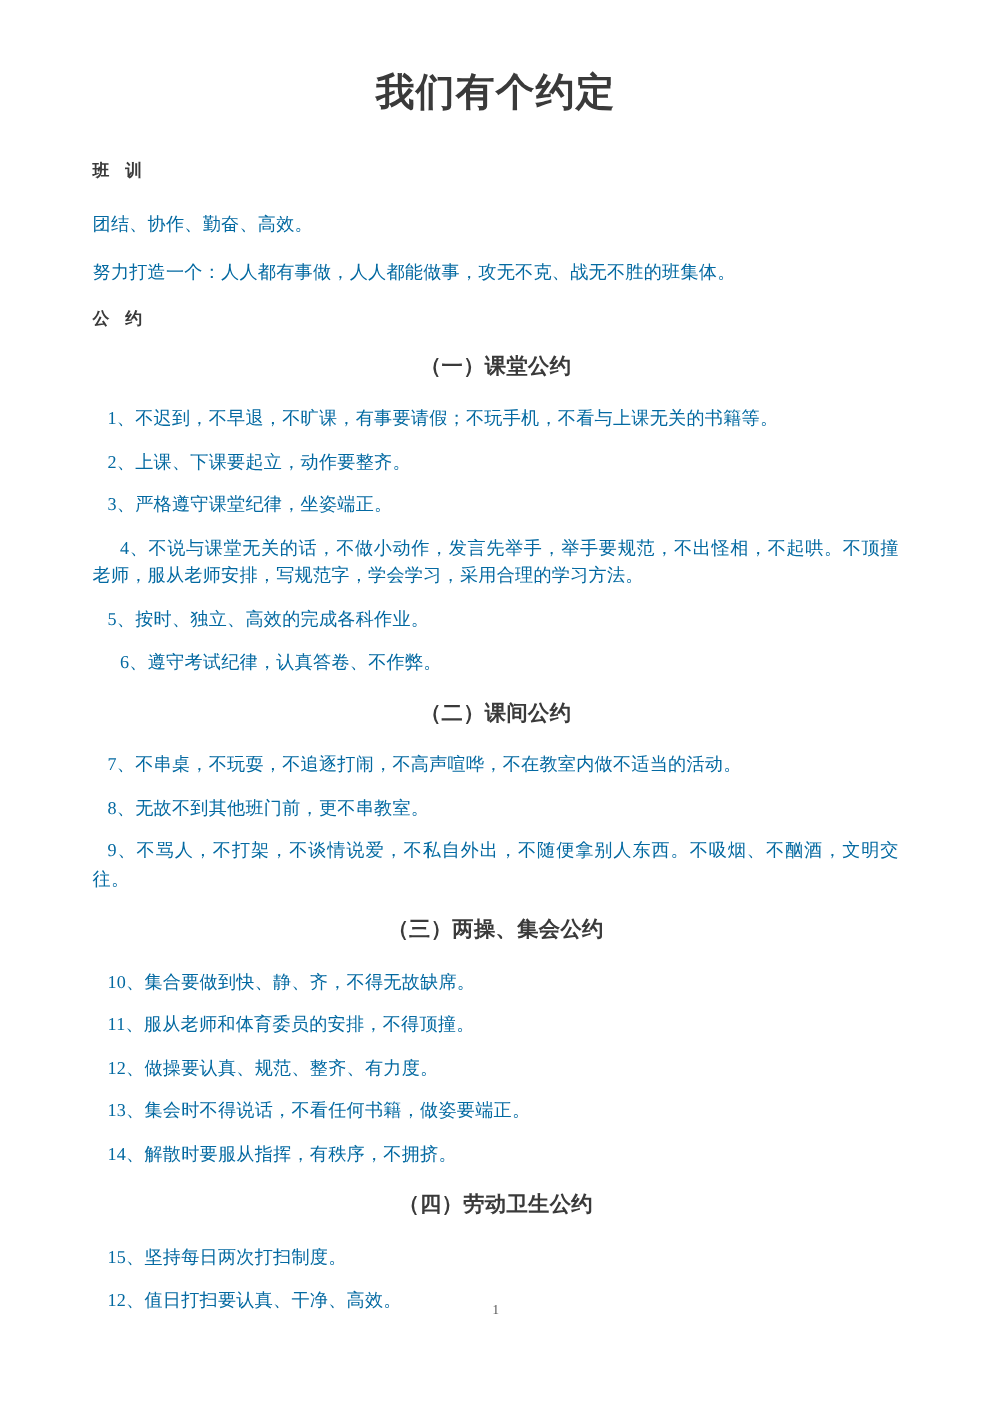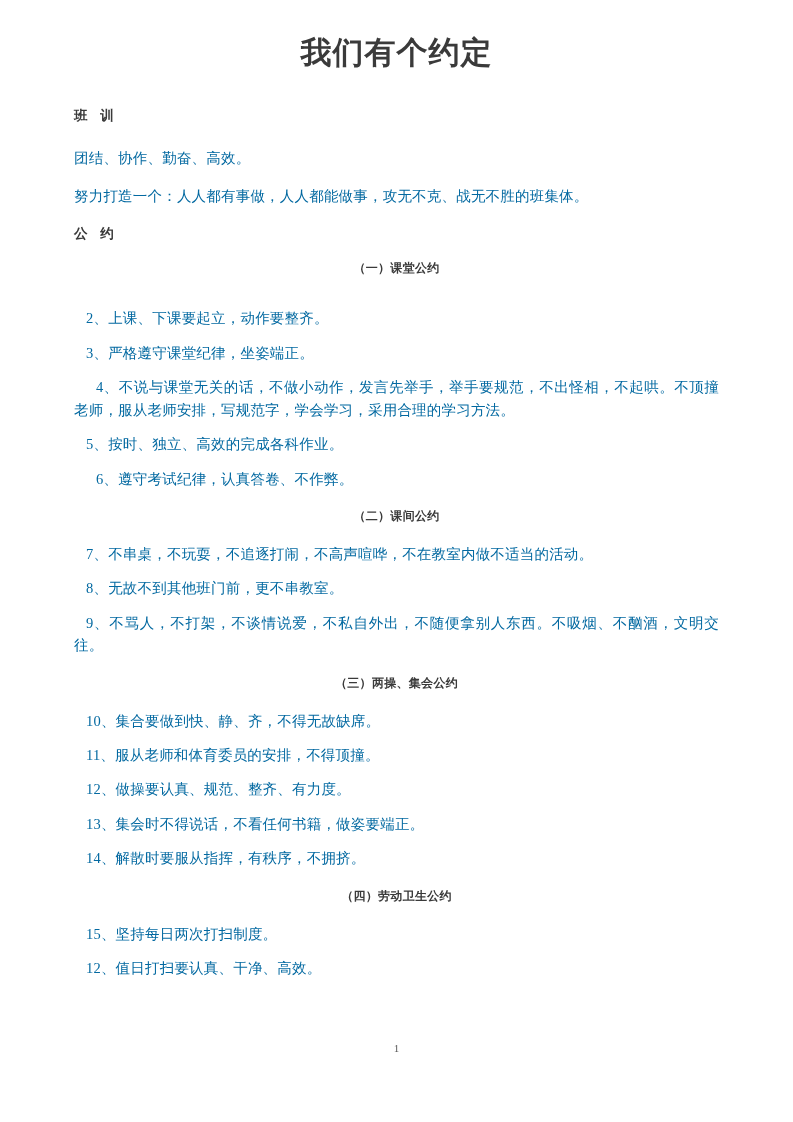--- a/index.html
+++ b/index.html
@@ -32,41 +32,41 @@
 
   
   .doc-title {
     text-align: center;
     font-family: "DejaVu Sans", "Liberation Sans", sans-serif;
     font-size: 31px;
     font-weight: bold;
     letter-spacing: 1px;
     color: #3a3a3a;
     margin: 0;
-    padding-top: 33px;
+    padding-top: 55px;
     line-height: 1.25;
   }
 
   
   .center-heading {
     text-align: left;
     font-family: "DejaVu Sans", "Liberation Sans", sans-serif;
     font-size: 13.5px;
     font-weight: bold;
     color: #3a3a3a;
     letter-spacing: 4px;
     margin: 0;
     line-height: 1.4;
   }
 
   
   .section-heading {
     text-align: center;
     font-family: "DejaVu Sans", "Liberation Sans", sans-serif;
-    font-size: 12px;
+    font-size: 17px;
     font-weight: bold;
     color: #3a3a3a;
     margin: 0;
     line-height: 1.4;
     letter-spacing: 0.3px;
   }
 
   
   .body-line {
     font-family: "Liberation Serif", "DejaVu Serif", serif;
@@ -124,20 +124,21 @@
     <div class="gap-c"></div>
 
     <div class="center-heading">公 约</div>
 
     <div class="gap-e"></div>
 
     <div class="section-heading">（一）课堂公约</div>
 
     <div class="gap-e"></div>
 
+    <p class="body-line indent-1">1、不迟到，不早退，不旷课，有事要请假；不玩手机，不看与上课无关的书籍等。</p>
     <div class="gap-d"></div>
 
     <p class="body-line indent-1">2、上课、下课要起立，动作要整齐。</p>
     <div class="gap-d"></div>
 
     <p class="body-line indent-1">3、严格遵守课堂纪律，坐姿端正。</p>
     <div class="gap-d"></div>
 
     <p class="body-line indent-2">4、不说与课堂无关的话，不做小动作，发言先举手，举手要规范，不出怪相，不起哄。不顶撞老师，服从老师安排，写规范字，学会学习，采用合理的学习方法。</p>
     <div class="gap-d"></div>

